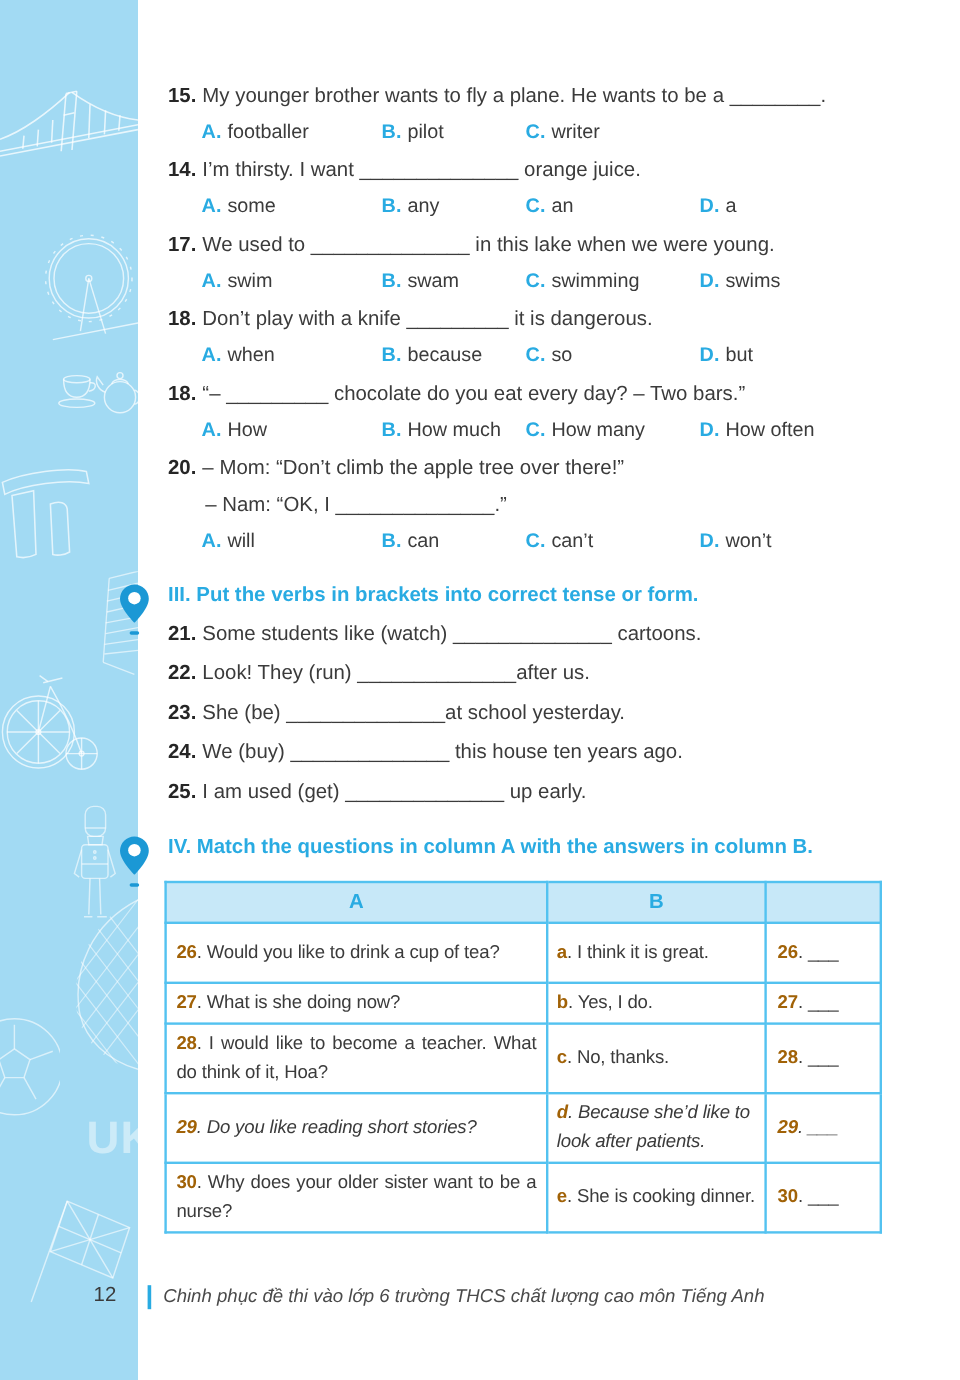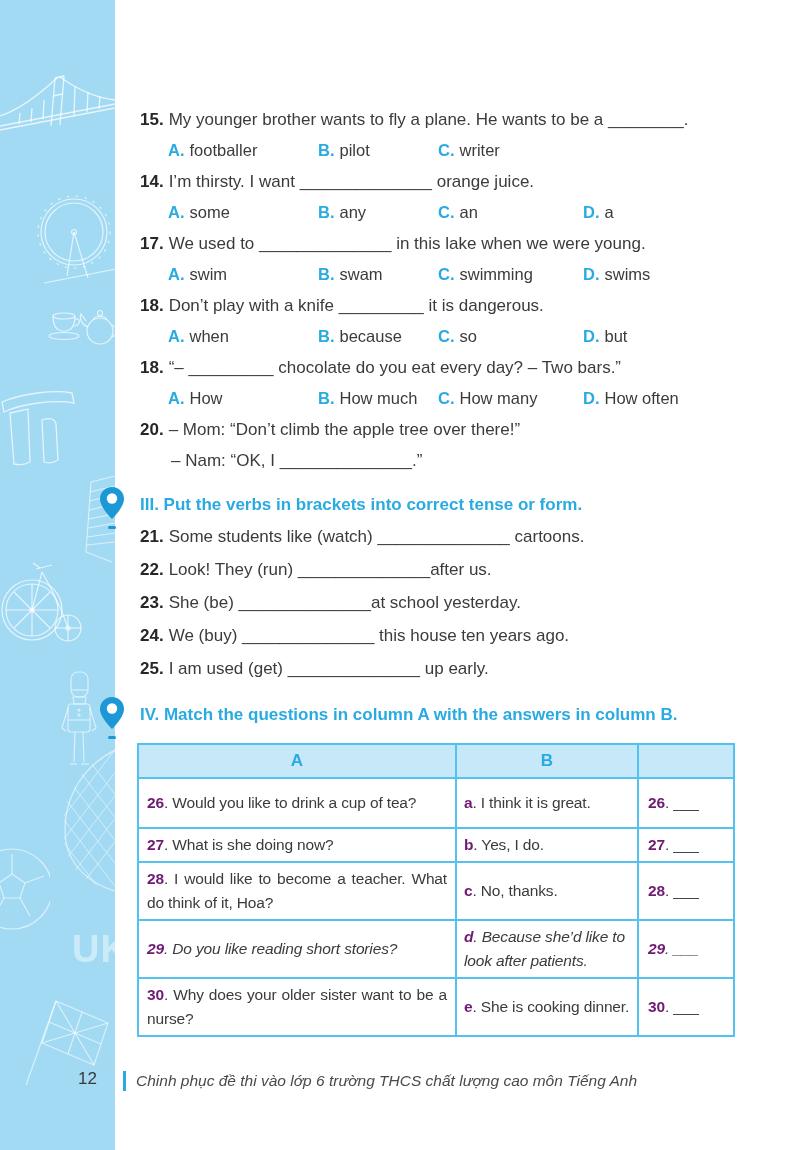--- a/index.html
+++ b/index.html
@@ -14,41 +14,41 @@
   .deco svg { display:block; }
   .uk-watermark {
     position:absolute; left:72px; top:928px; font-size:38px; font-weight:bold;
     color:rgba(255,255,255,0.45); letter-spacing:1px;
   }
   .page-num { position:absolute; left:78px; top:1069px; font-size:17px; color:#3a3a3a; }
   
   .pin { position:absolute; left:99px; }
   .pin-3 { top:486px; } .pin-4 { top:696px; }
   
-  .content { position:absolute; left:140px; top:0; width:634px; padding-top:104px; }
+  .content { position:absolute; left:140px; top:0; width:634px; padding-top:64px; }
   .mc-line { line-height:31px; font-size:17px; }
   .mc-line.cont { padding-left:31px; }
   .q-num { font-weight:bold; color:#262626; margin-right:5px; }
   .mc-options { display:flex; line-height:31px; font-size:16.5px; padding-left:28px; }
   .opt { white-space:nowrap; }
   .opt:nth-child(1) { width:150px; } .opt:nth-child(2) { width:120px; }
   .opt:nth-child(3) { width:145px; } .opt:nth-child(4) { flex:1; }
   .opt-letter { color:#29abe2; font-weight:bold; margin-right:5px; }
   .section-title { color:#29abe2; font-weight:bold; font-size:17px; line-height:31px; }
   .st3 { margin-top:13px; } .st4 { margin-top:14px; }
   .fill-item { line-height:33px; font-size:17px; }
   
   table { border-collapse:collapse; width:596px; margin-left:-3px; margin-top:13px; table-layout:fixed; }
   th, td { border:2px solid #53c2f0; }
   th {
     height:34px; background:#c7e8f8; color:#29abe2; font-size:17px; font-weight:bold;
     text-align:center; vertical-align:middle;
   }
   td { font-size:15.5px; vertical-align:middle; padding:4px 8px; line-height:24px; letter-spacing:-0.15px; color:#3b3b3b; }
-  td b { color:#701a75; }
+  td b { color:#a16207; }
   td.ca { text-align:justify; }
   td.cb { padding:4px 4px 4px 7px; }
   td.cm { padding-left:9px; }
   tr.h50 { height:50px; } tr.h34 { height:34px; } tr.h54 { height:54px; }
   tr.h57 { height:57px;font-style:italic; } tr.h56 { height:56px; }
   
   .footer-bar { position:absolute; left:123px; top:1071px; width:3px; height:20px; background:#29abe2; }
   .footer-text {
     position:absolute; left:136px; top:1072px; font-style:italic; font-size:15.5px; color:#4a4a4a;
   }
@@ -297,20 +297,26 @@
       <span class="opt"><span class="opt-letter">A.</span><span>How</span></span>
       <span class="opt"><span class="opt-letter">B.</span><span>How much</span></span>
       <span class="opt"><span class="opt-letter">C.</span><span>How many</span></span>
       <span class="opt"><span class="opt-letter">D.</span><span>How often</span></span>
     </div>
   </div>
 
   <div class="mc-q">
     <div class="mc-line"><span class="q-num">20.</span><span>– Mom: “Don’t climb the apple tree over there!”</span></div>
     <div class="mc-line cont">– Nam: “OK, I ______________.”</div>
+    <div class="mc-options">
+      <span class="opt"><span class="opt-letter">A.</span><span>will</span></span>
+      <span class="opt"><span class="opt-letter">B.</span><span>can</span></span>
+      <span class="opt"><span class="opt-letter">C.</span><span>can’t</span></span>
+      <span class="opt"><span class="opt-letter">D.</span><span>won’t</span></span>
+    </div>
   </div>
 
   <div class="section-title st3">III. Put the verbs in brackets into correct tense or form.</div>
   <div class="fill-item"><span class="q-num">21.</span><span>Some students like (watch) ______________ cartoons.</span></div>
   <div class="fill-item"><span class="q-num">22.</span><span>Look! They (run) ______________after us.</span></div>
   <div class="fill-item"><span class="q-num">23.</span><span>She (be) ______________at school yesterday.</span></div>
   <div class="fill-item"><span class="q-num">24.</span><span>We (buy) ______________ this house ten years ago.</span></div>
   <div class="fill-item"><span class="q-num">25.</span><span>I am used (get) ______________ up early.</span></div>
 
   <div class="section-title st4">IV. Match the questions in column A with the answers in column B.</div>

